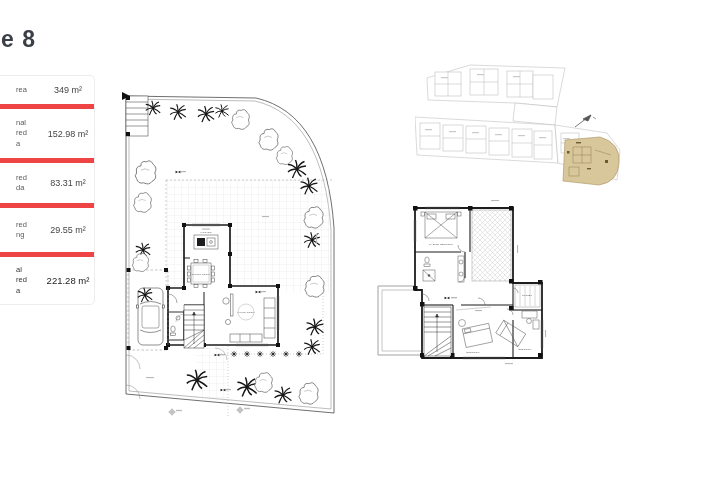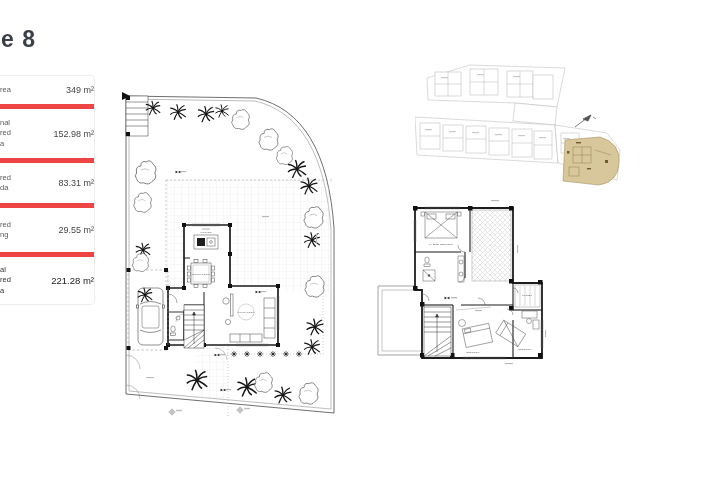--- a/index.html
+++ b/index.html
@@ -4,22 +4,22 @@
 <style>
   html,body{margin:0;padding:0;background:#ffffff;}
   #canvas{position:relative;width:726px;height:431px;background:#ffffff;overflow:hidden;
           font-family:"Liberation Sans", sans-serif;}
   
   .page-title{position:absolute;left:1px;top:26px;font-size:23px;font-weight:700;color:#3b3f46;letter-spacing:1px;}
   
   .area-table{position:absolute;left:0;top:75px;width:94px;border:1px solid #ededed;border-left:none;border-radius:0 5px 5px 0;}
   .area-row{display:flex;align-items:center;}
   .area-row + .area-row{border-top:5px solid #ef4444;}
-  .cell-label{width:26px;padding-left:0;font-size:7.5px;line-height:1.35;color:#5a5a5a;white-space:pre-line;}
-  .cell-value{flex:1;text-align:right;font-size:9px;color:#454545;}
+  .cell-label{width:26px;padding-left:16px;font-size:7.5px;line-height:1.35;color:#5a5a5a;white-space:pre-line;}
+  .cell-value{flex:1;text-align:center;font-size:9px;color:#454545;}
   .area-row.bold .cell-value{font-weight:400;color:#222;font-size:9.5px;}
   .area-row.bold .cell-label{font-weight:400;color:#333;}
   svg{position:absolute;}
   text{font-family:"Liberation Sans", sans-serif;}
   .room-label{fill:#555;font-size:2.3px;letter-spacing:.15px;text-anchor:middle;}
 </style>
 </head>
 <body>
 
 <div id="canvas">

